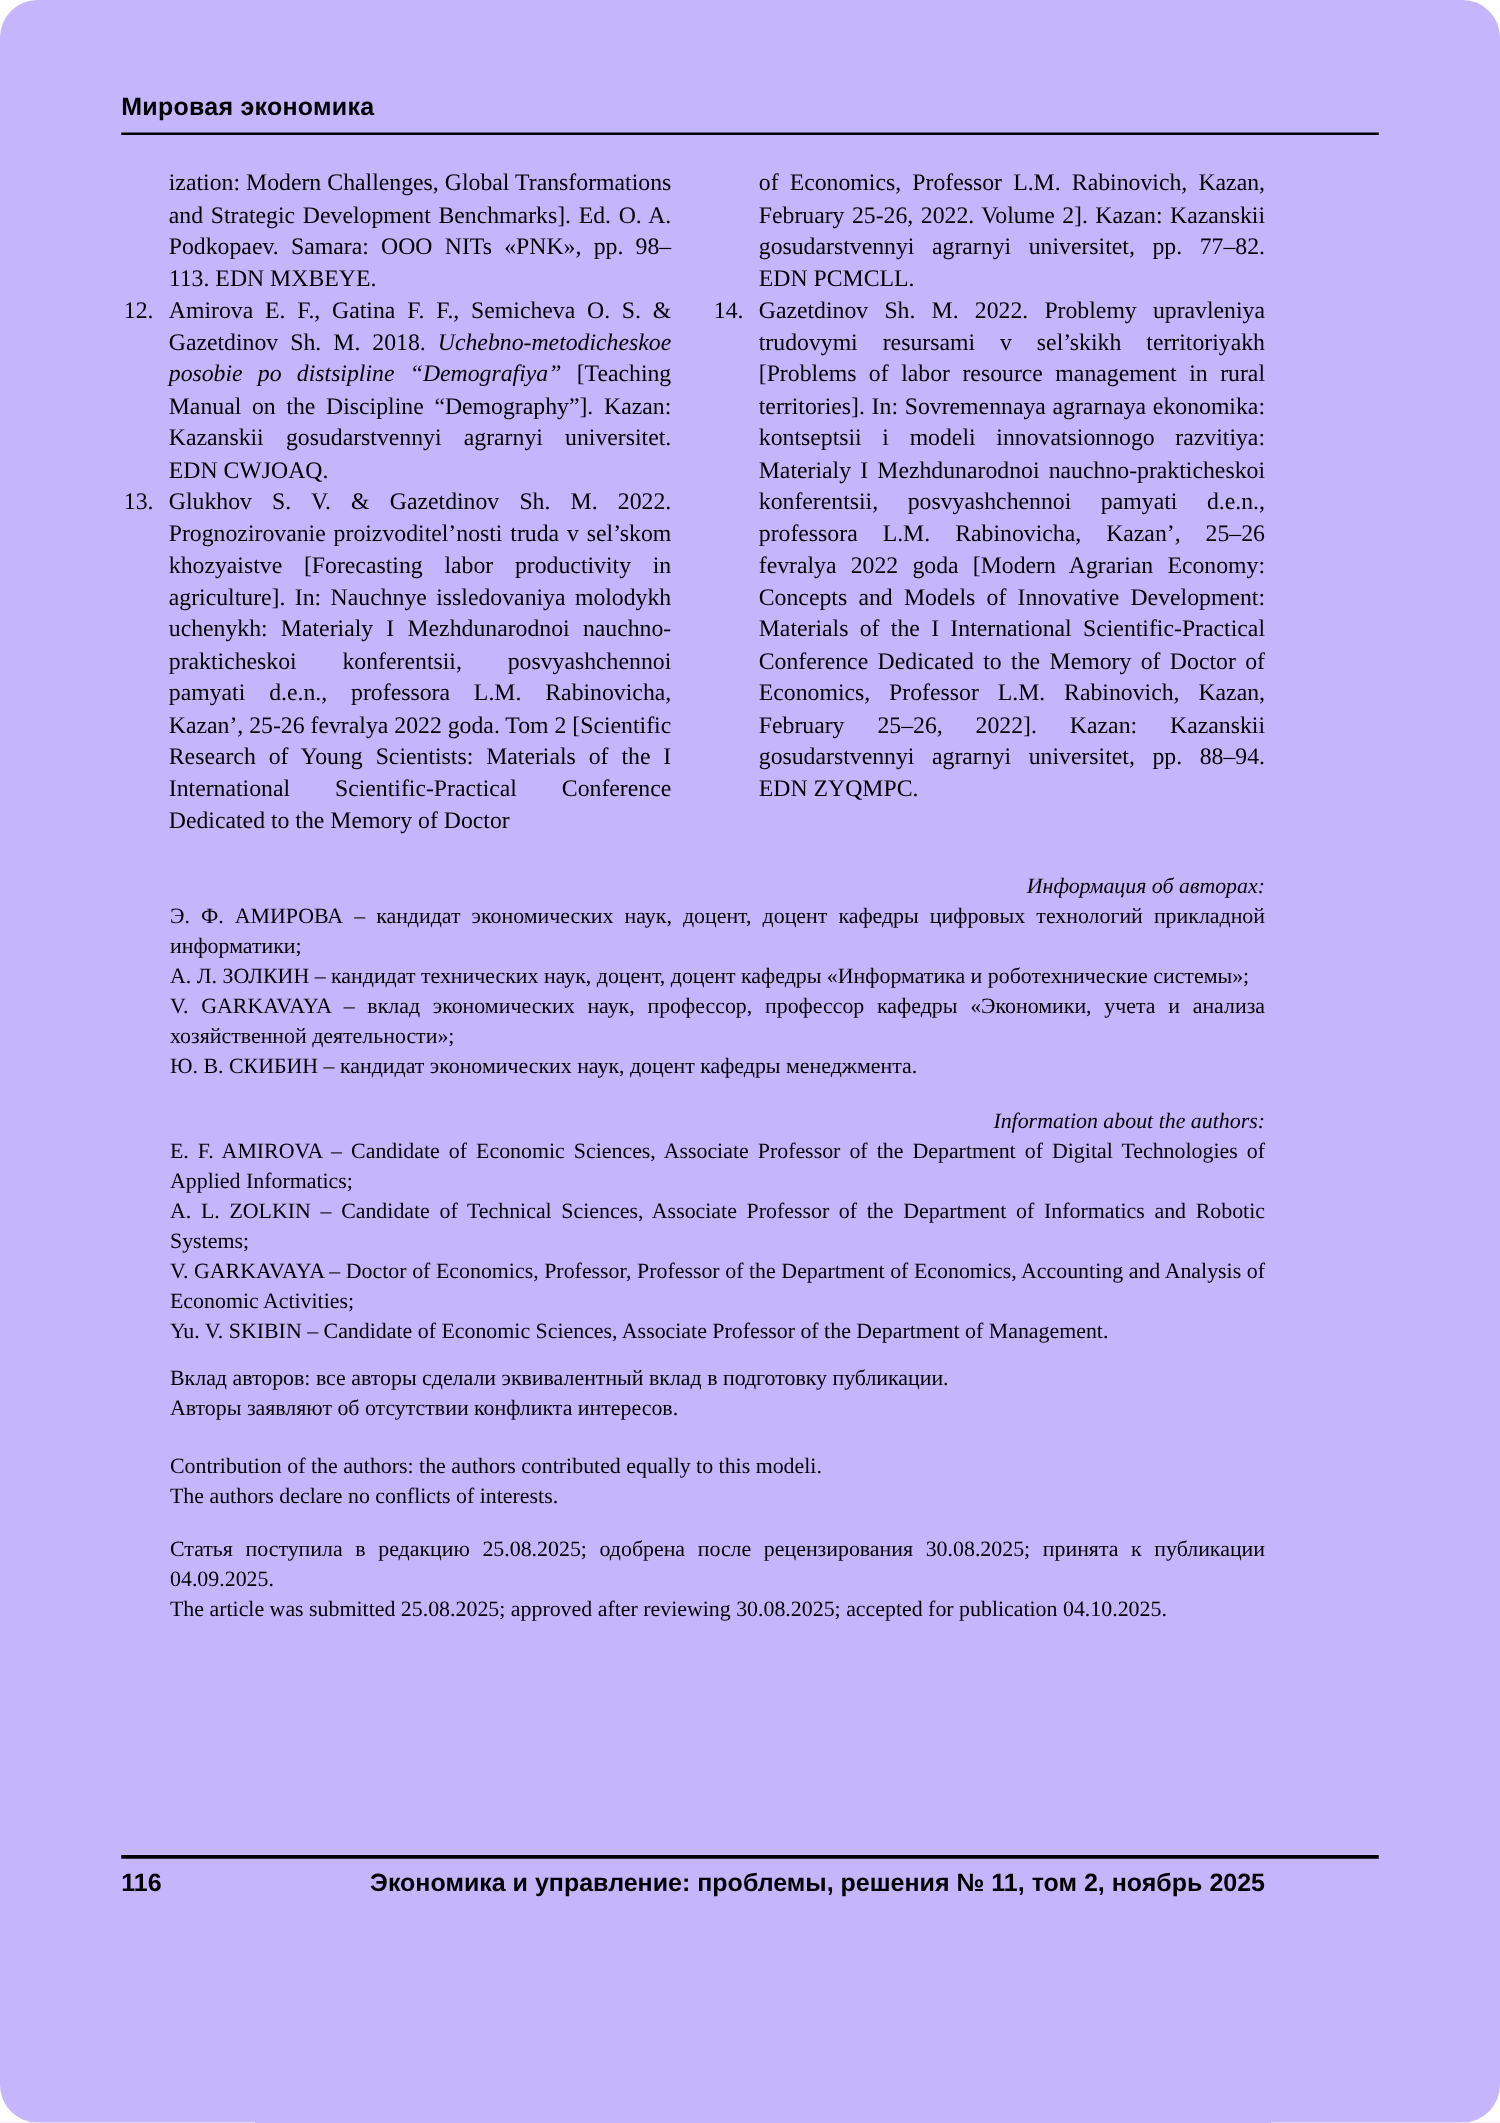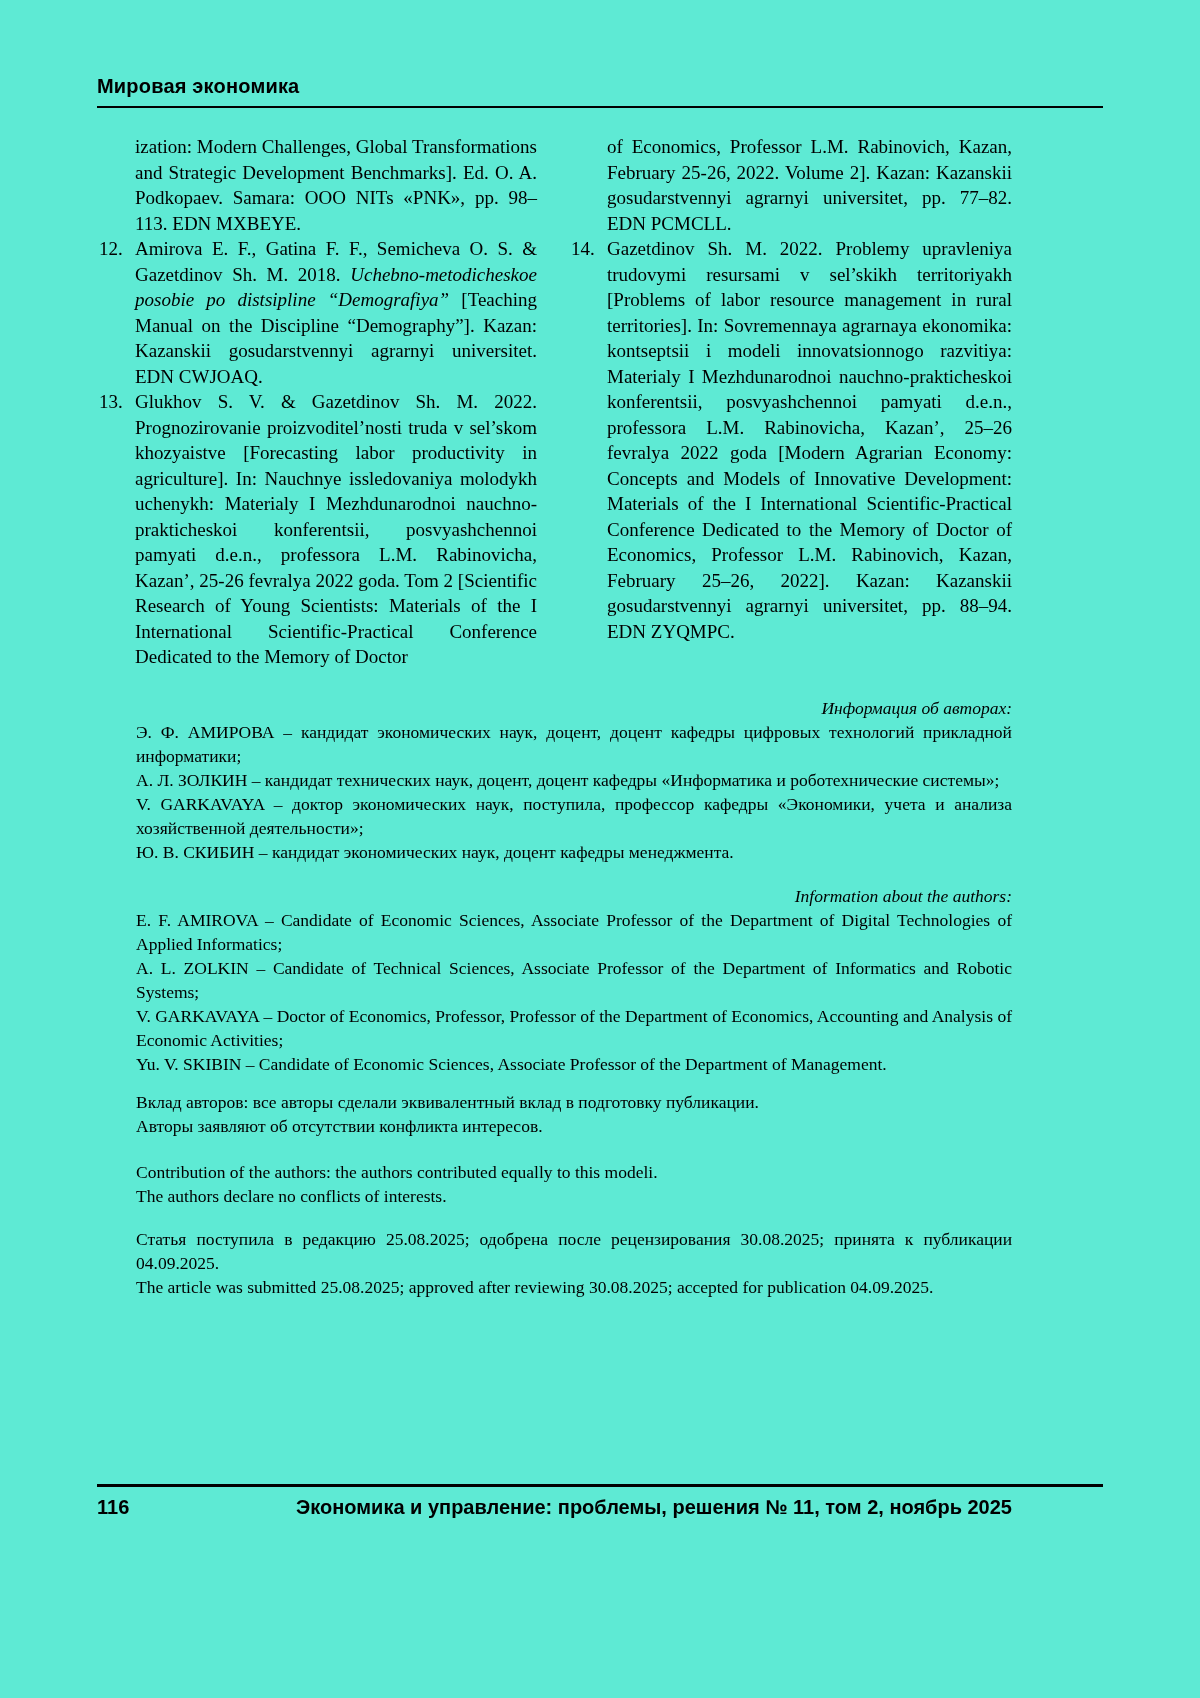--- a/index.html
+++ b/index.html
@@ -1,24 +1,25 @@
 <!DOCTYPE html>
 <html lang="ru"><head>
 <meta charset="utf-8">
 <style>
   * { margin: 0; padding: 0; box-sizing: border-box; }
   html, body { background: #ffffff; }
   .page {
     position: relative;
     width: 1200px;
     height: 1698px;
-    background: #5eead4;
+    background: #c4b5fd;
     color: #000000;
     font-family: "Liberation Serif", serif;
     overflow: hidden;
+    border-radius: 30px;
   }
   .content {
     position: absolute;
     left: 97px;
     top: 0;
     width: 1006px;
   }
   .running-head {
     margin-top: 74px;
     font-family: "Liberation Sans", sans-serif;
@@ -108,21 +109,21 @@
         </div>
     </div>
 
     <div class="body-block">
 
       <section class="sec-info">
         <p class="sec-heading">Информация об авторах:</p>
         <div>
             <p class="para">Э. Ф. АМИРОВА – кандидат экономических наук, доцент, доцент кафедры цифровых технологий прикладной информатики;</p>
             <p class="para">А. Л. ЗОЛКИН – кандидат технических наук, доцент, доцент кафедры «Информатика и роботехнические системы»;</p>
-            <p class="para">V. GARKAVAYA – доктор экономических наук, поступила, профессор кафедры «Экономики, учета и анализа хозяйственной деятельности»;</p>
+            <p class="para">V. GARKAVAYA – вклад экономических наук, профессор, профессор кафедры «Экономики, учета и анализа хозяйственной деятельности»;</p>
             <p class="para">Ю. В. СКИБИН – кандидат экономических наук, доцент кафедры менеджмента.</p>
           </div>
       </section>
 
       <section class="sec-info2">
         <p class="sec-heading">Information about the authors:</p>
         <div>
             <p class="para">E. F. AMIROVA – Candidate of Economic Sciences, Associate Professor of the Department of Digital Technologies of Applied Informatics;</p>
             <p class="para">A. L. ZOLKIN – Candidate of Technical Sciences, Associate Professor of the Department of Informatics and Robotic Systems;</p>
             <p class="para">V. GARKAVAYA – Doctor of Economics, Professor, Professor of the Department of Economics, Accounting and Analysis of Economic Activities;</p>
@@ -139,21 +140,21 @@
 
       <section class="sec-contrib-en">
         <div>
             <p class="para">Contribution of the authors: the authors contributed equally to this modeli.</p>
             <p class="para">The authors declare no conflicts of interests.</p>
           </div>
       </section>
 
       <section class="sec-dates">
         <p class="para">Статья поступила в редакцию 25.08.2025; одобрена после рецензирования 30.08.2025; принята к публикации 04.09.2025.</p>
-        <p class="para">The article was submitted 25.08.2025; approved after reviewing 30.08.2025; accepted for publication 04.09.2025.</p>
+        <p class="para">The article was submitted 25.08.2025; approved after reviewing 30.08.2025; accepted for publication 04.10.2025.</p>
       </section>
 
     </div>
   </div>
 
   <div class="footer">
     <div class="foot-rule"></div>
     <div class="foot-row">
       <span class="foot-num">116</span>
       <span class="foot-journal">Экономика и управление: проблемы, решения № 11, том 2, ноябрь 2025</span>

